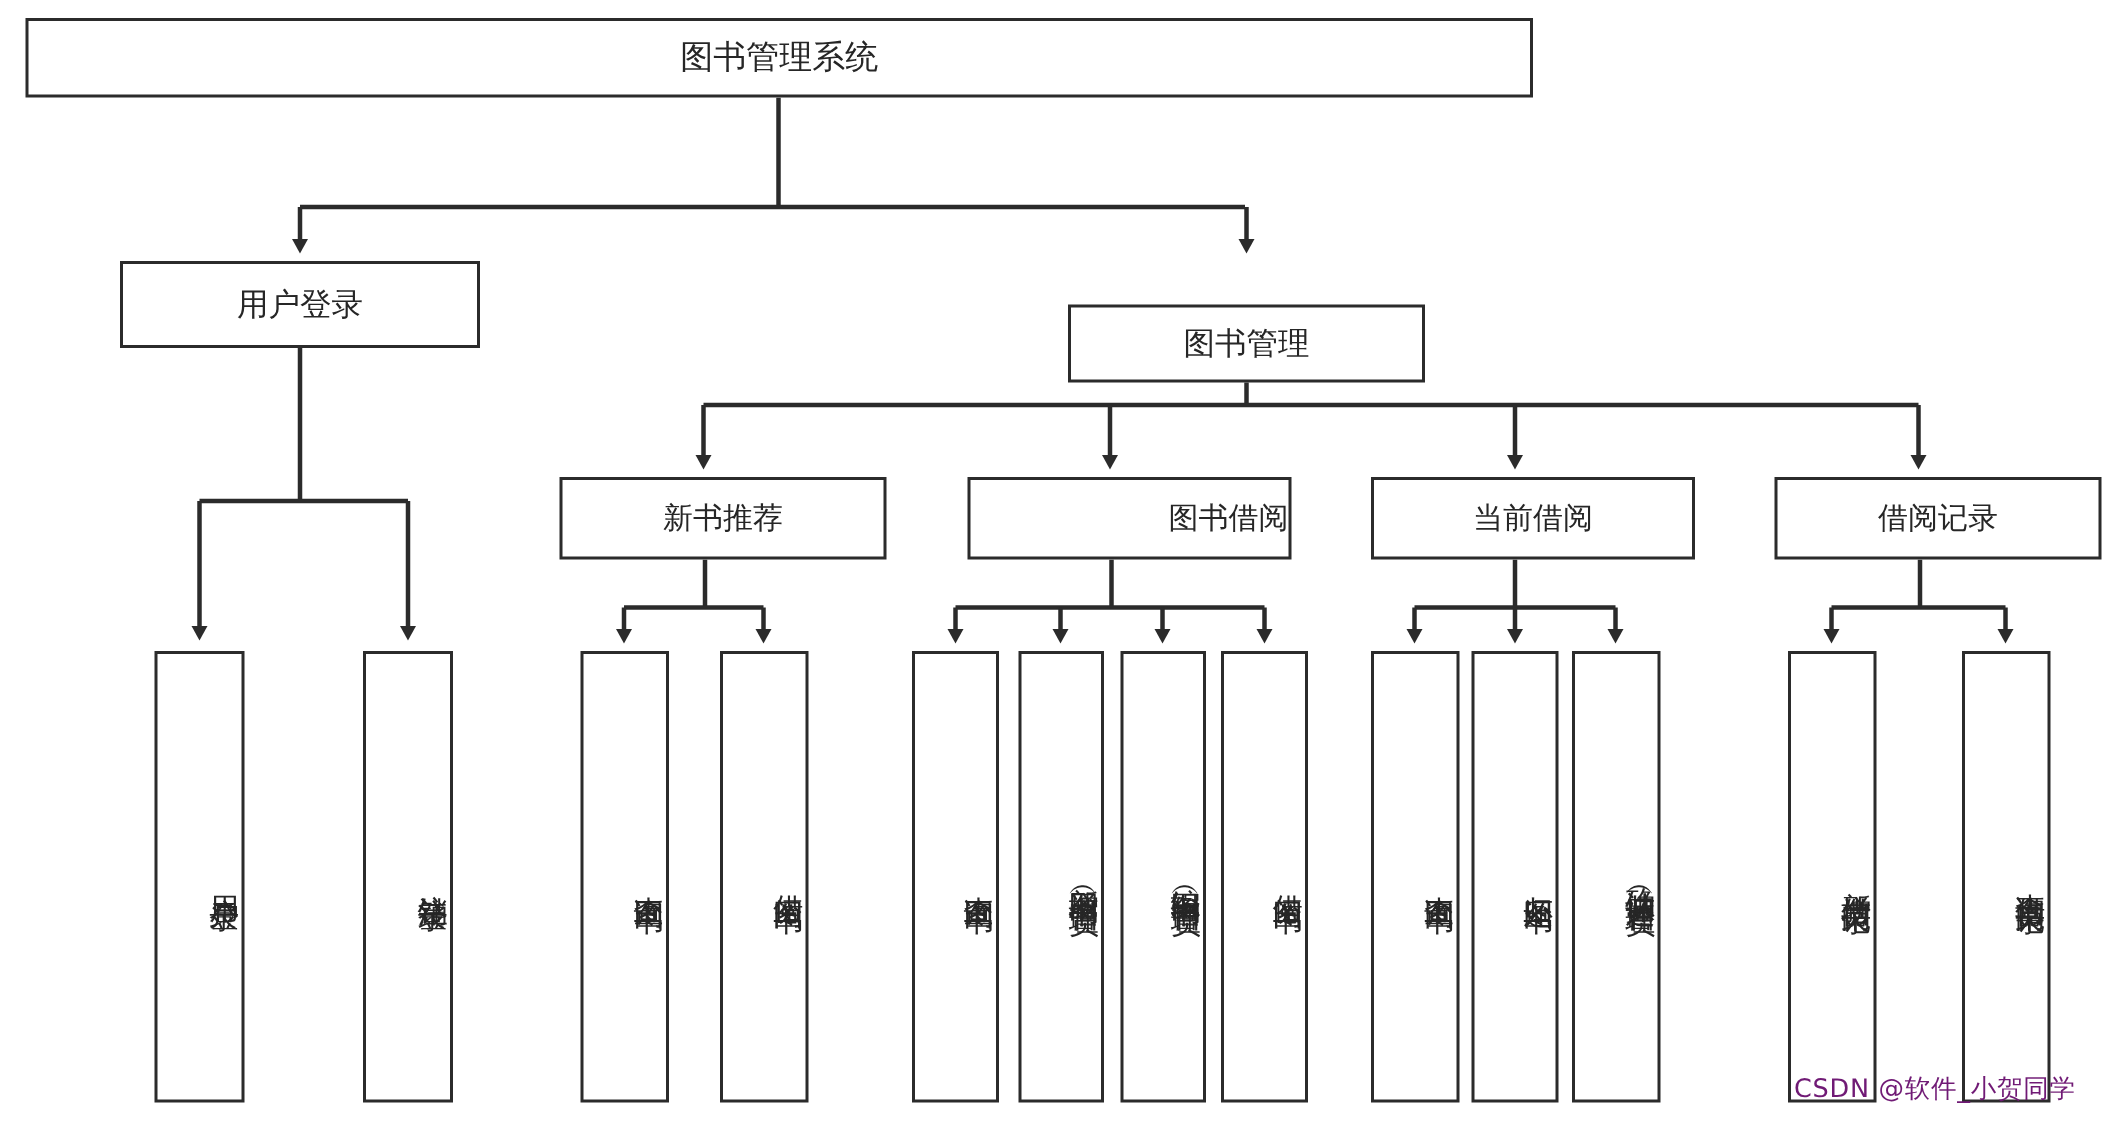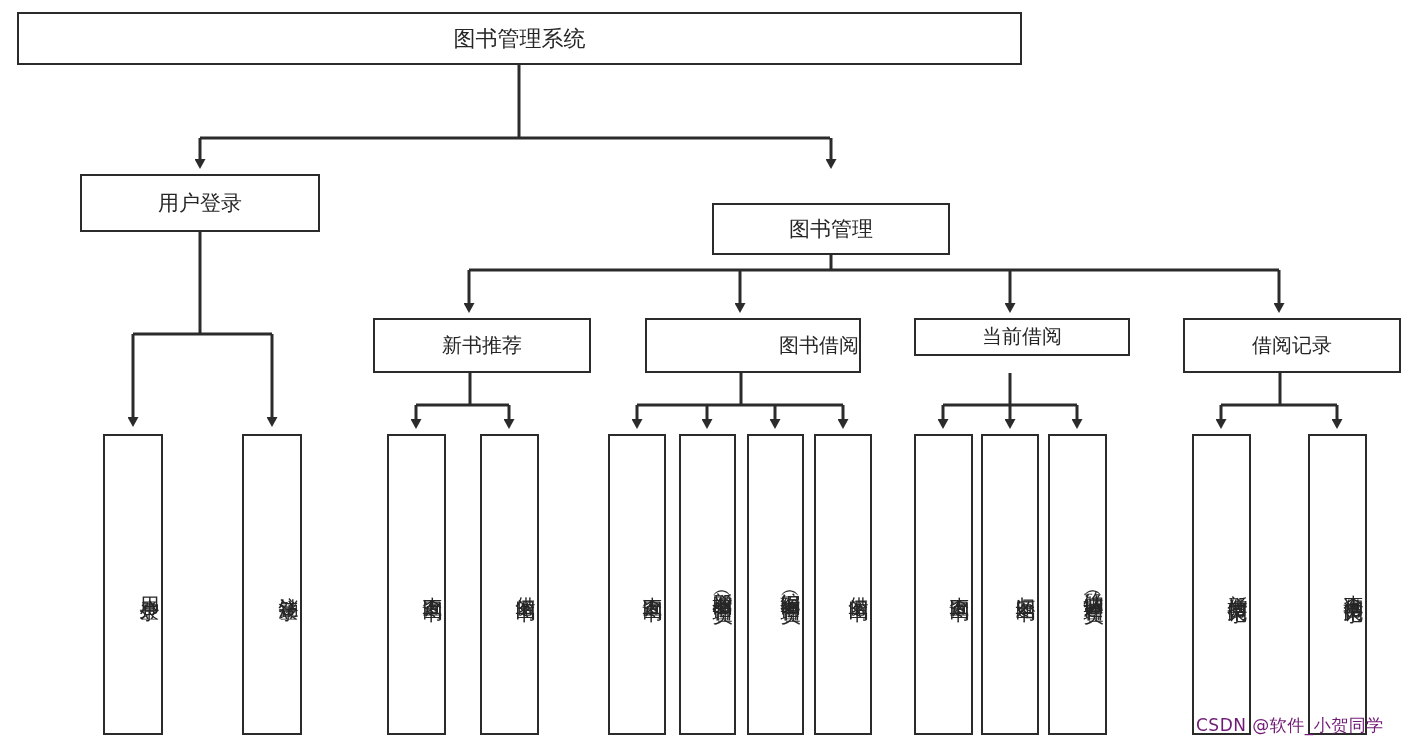--- a/index.html
+++ b/index.html
@@ -136,21 +136,21 @@
   </div>
 
   <div class="node level3" style="left:361px; top:318px; width:218px; height:55px;">
     <span>新书推荐</span>
   </div>
 
   <div class="node level3" style="left:633px; top:318px; width:216px; height:55px;justify-content:flex-end;">
     <span>图书借阅</span>
   </div>
 
-  <div class="node level3" style="left:902px; top:318px; width:216px; height:38px;">
+  <div class="node level3" style="left:902px; top:318px; width:216px; height:55px;">
     <span>当前借阅</span>
   </div>
 
   <div class="node level3" style="left:1171px; top:318px; width:218px; height:55px;">
     <span>借阅记录</span>
   </div>
 
   <div id="leaf-layer">
       <div class="node leaf" style="left: 103px; top: 434px; width: 60px; height: 301px;">
         <span>用户登录</span>

